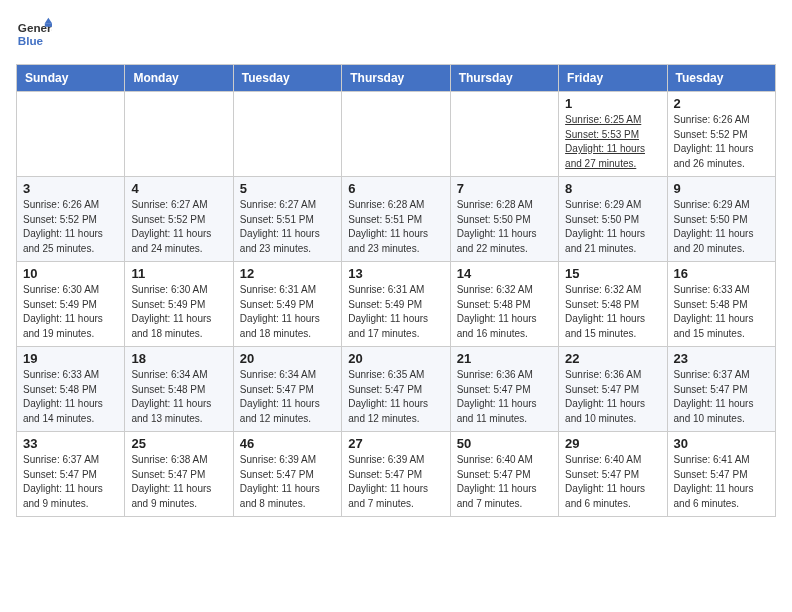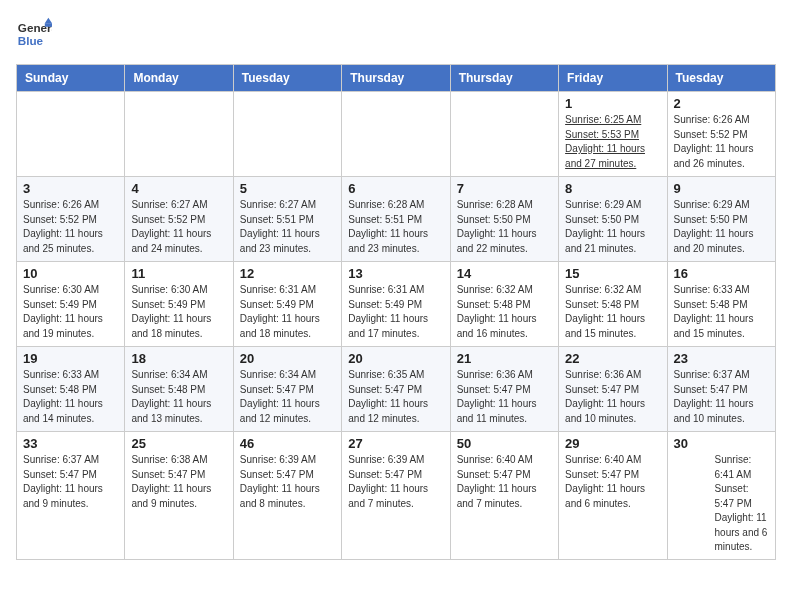--- a/index.html
+++ b/index.html
@@ -291,19 +291,19 @@
 Daylight: 11 hours and 7 minutes.</div>
         </td>
         <td>
           <div class="day-number">29</div>
           <div class="day-detail" style="white-space: pre-line;">Sunrise: 6:40 AM
 Sunset: 5:47 PM
 Daylight: 11 hours and 6 minutes.</div>
         </td>
         <td>
           <div class="day-number">30</div>
-          <div class="day-detail" style="white-space: pre-line; margin-left: 41px;">Sunrise: 6:41 AM
+          <div class="day-detail" style="white-space: pre-line;">Sunrise: 6:41 AM
 Sunset: 5:47 PM
 Daylight: 11 hours and 6 minutes.</div>
         </td>
       </tr>
     </tbody>
 </table>
 
 </body></html>

